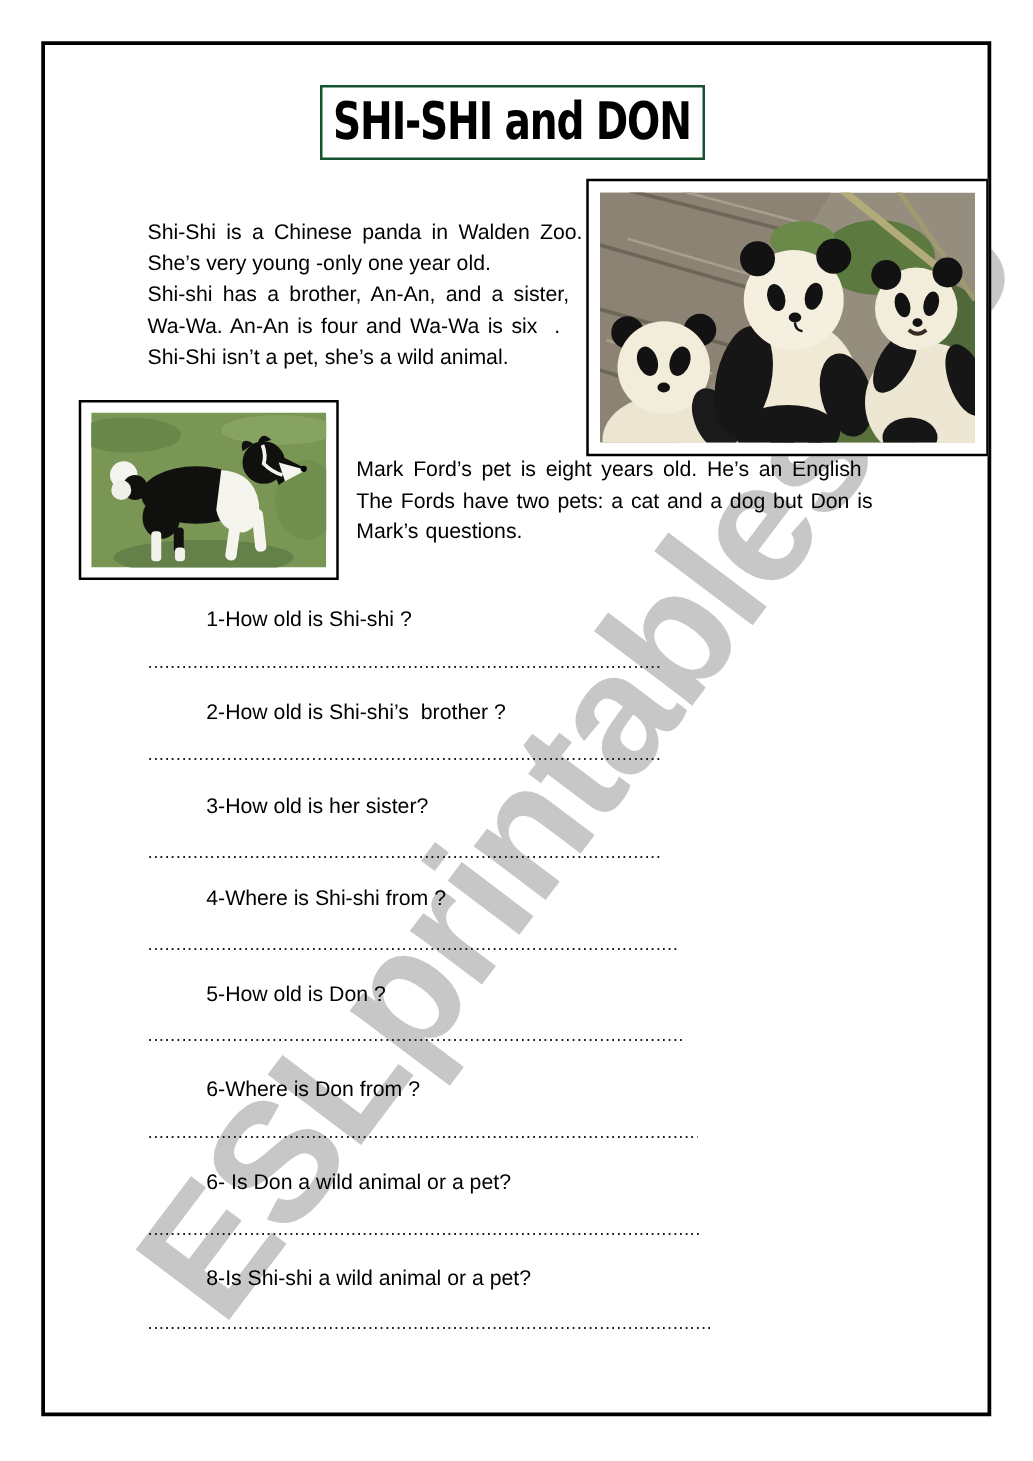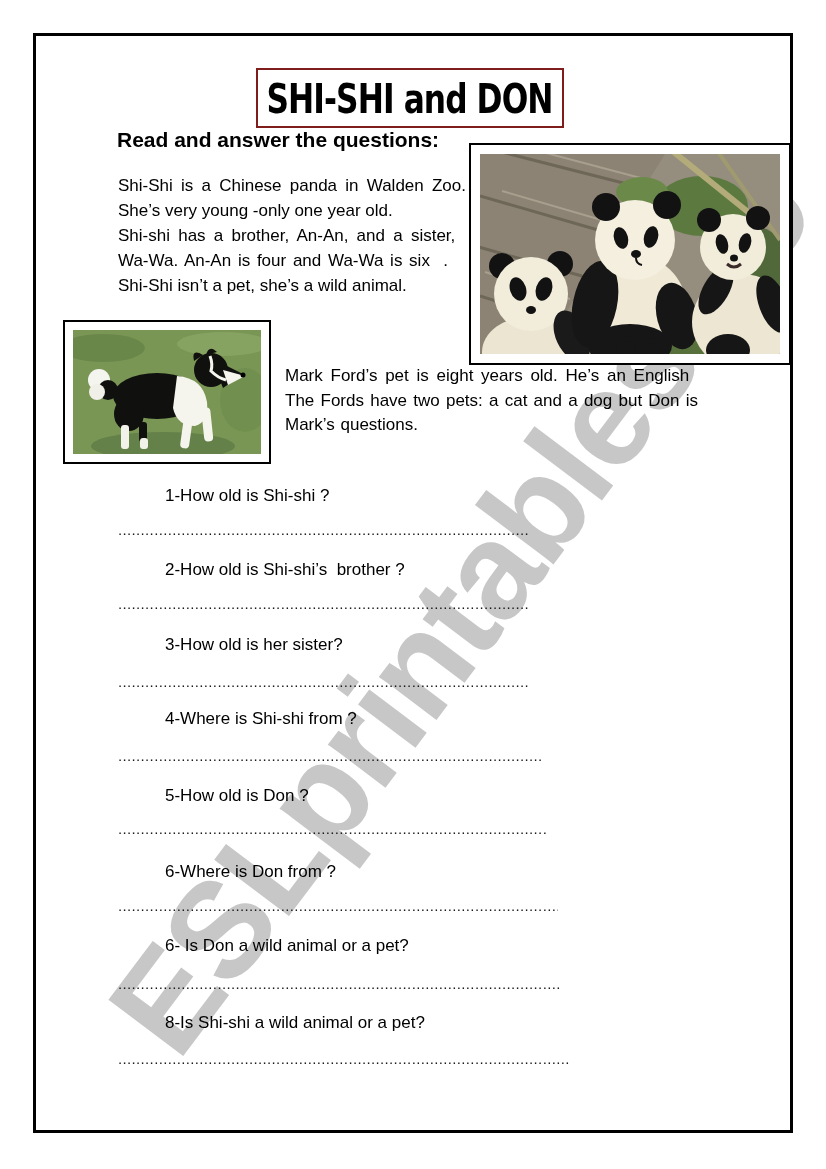--- a/index.html
+++ b/index.html
@@ -29,21 +29,21 @@
   .page-border{
     position:absolute;left:33px;top:33px;
     width:760px;height:1100px;
     border:3px solid #000;
     box-sizing:border-box;
     z-index:2;
   }
   .title-box{
     position:absolute;left:256px;top:68px;
     width:308px;height:60px;
-    border:2px solid #7f1d1d;
+    border:2px solid #14532d;
     box-sizing:border-box;
     background:#fff;
     display:flex;align-items:center;justify-content:center;
     z-index:3;
   }
   .title-text{
     font-family:"DejaVu Sans", sans-serif;
     font-weight:bold;
     font-size:34px;
     letter-spacing:-1px;
@@ -102,21 +102,20 @@
 <div class="sheet">
 
   <div class="watermark">ESLprintables.co</div>
 
   <div class="page-border"></div>
 
   <div class="title-box">
     <span class="title-text">SHI-SHI and DON</span>
   </div>
 
-  <div class="instruction">Read and answer the questions:</div>
 
   <div class="para para1">
     <div class="pline">Shi-Shi is a Chinese panda in Walden Zoo.</div>
     <div class="pline">She’s very young -only one year old.</div>
     <div class="pline">Shi-shi has a brother, An-An, and a sister,</div>
     <div class="pline">Wa-Wa. An-An is four and Wa-Wa is six  .</div>
     <div class="pline">Shi-Shi isn’t a pet, she’s a wild animal.</div>
   </div>
 
   <figure class="photo-frame panda-frame">

